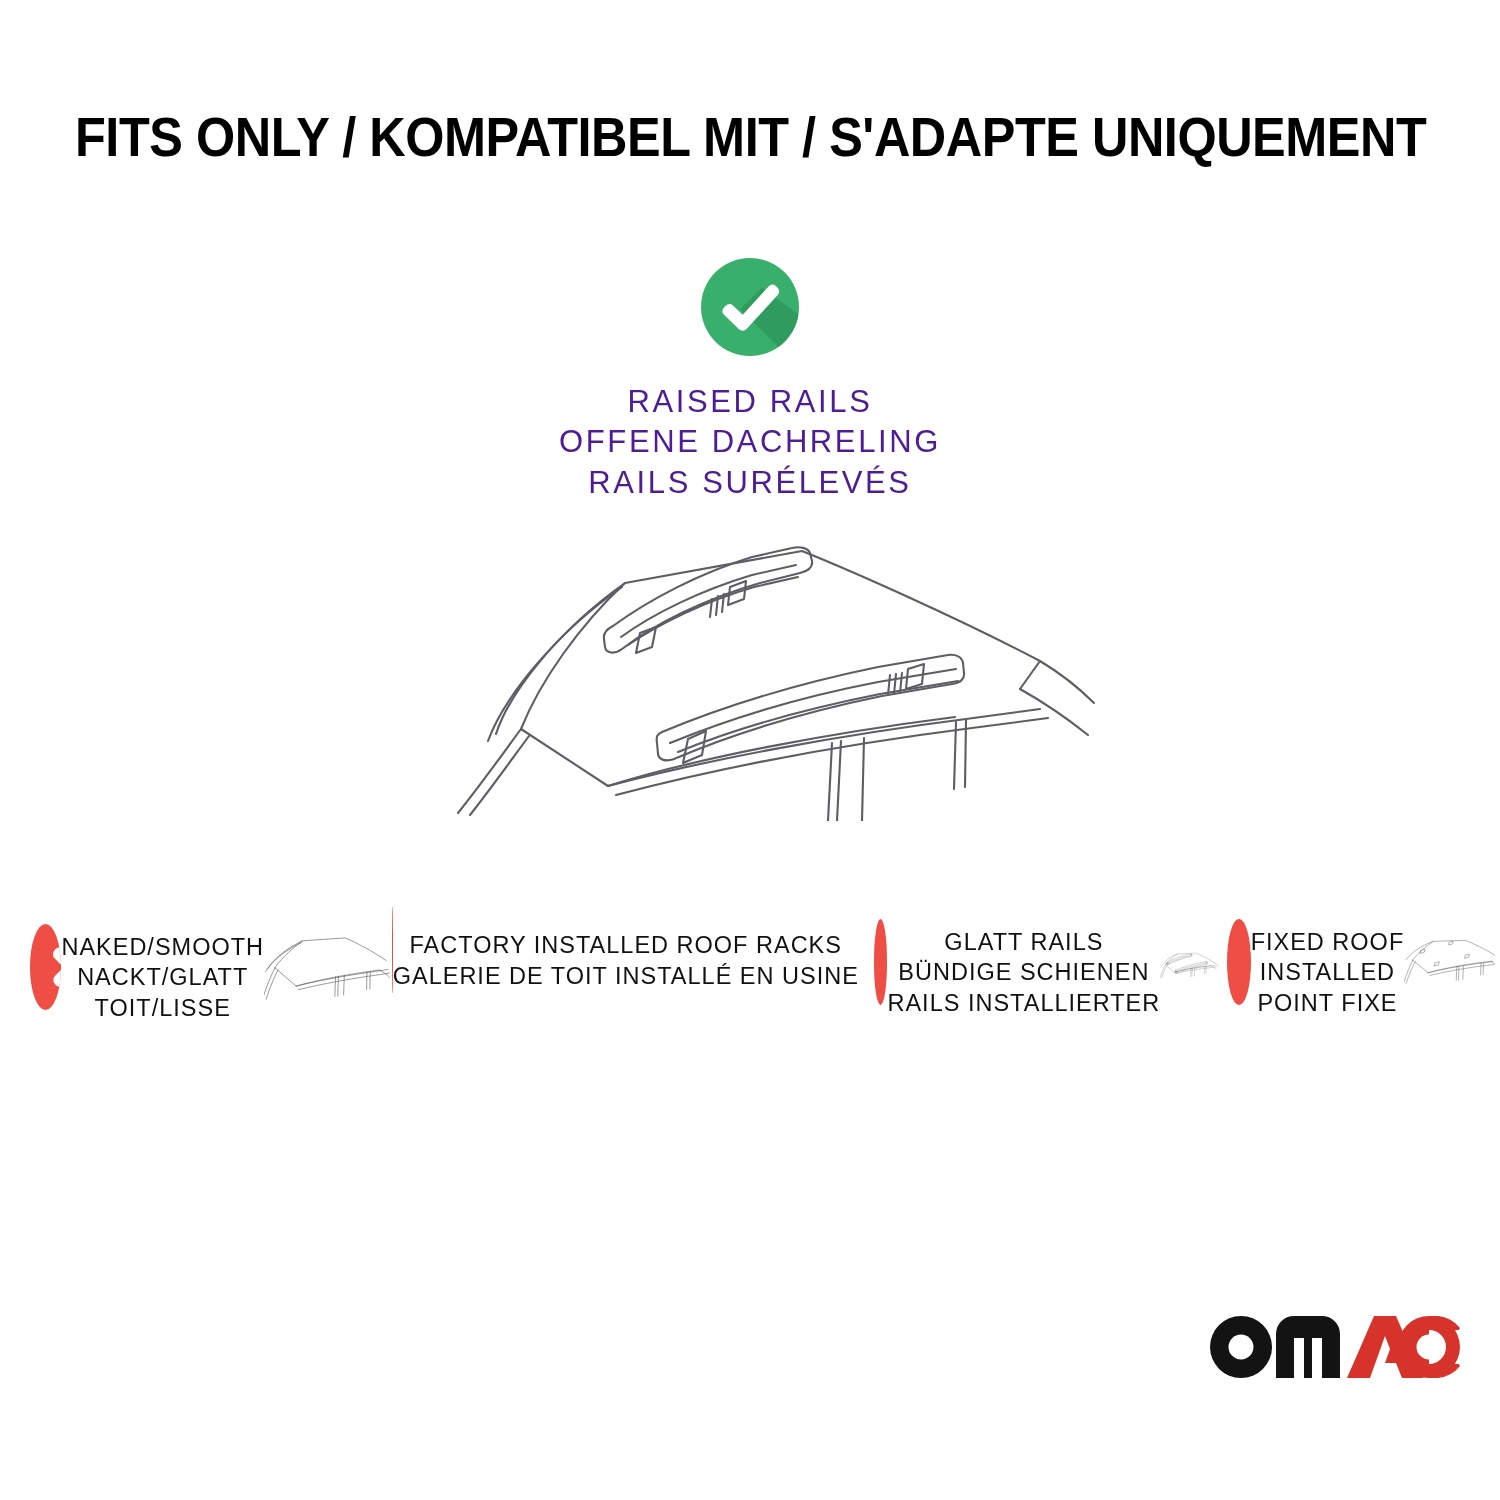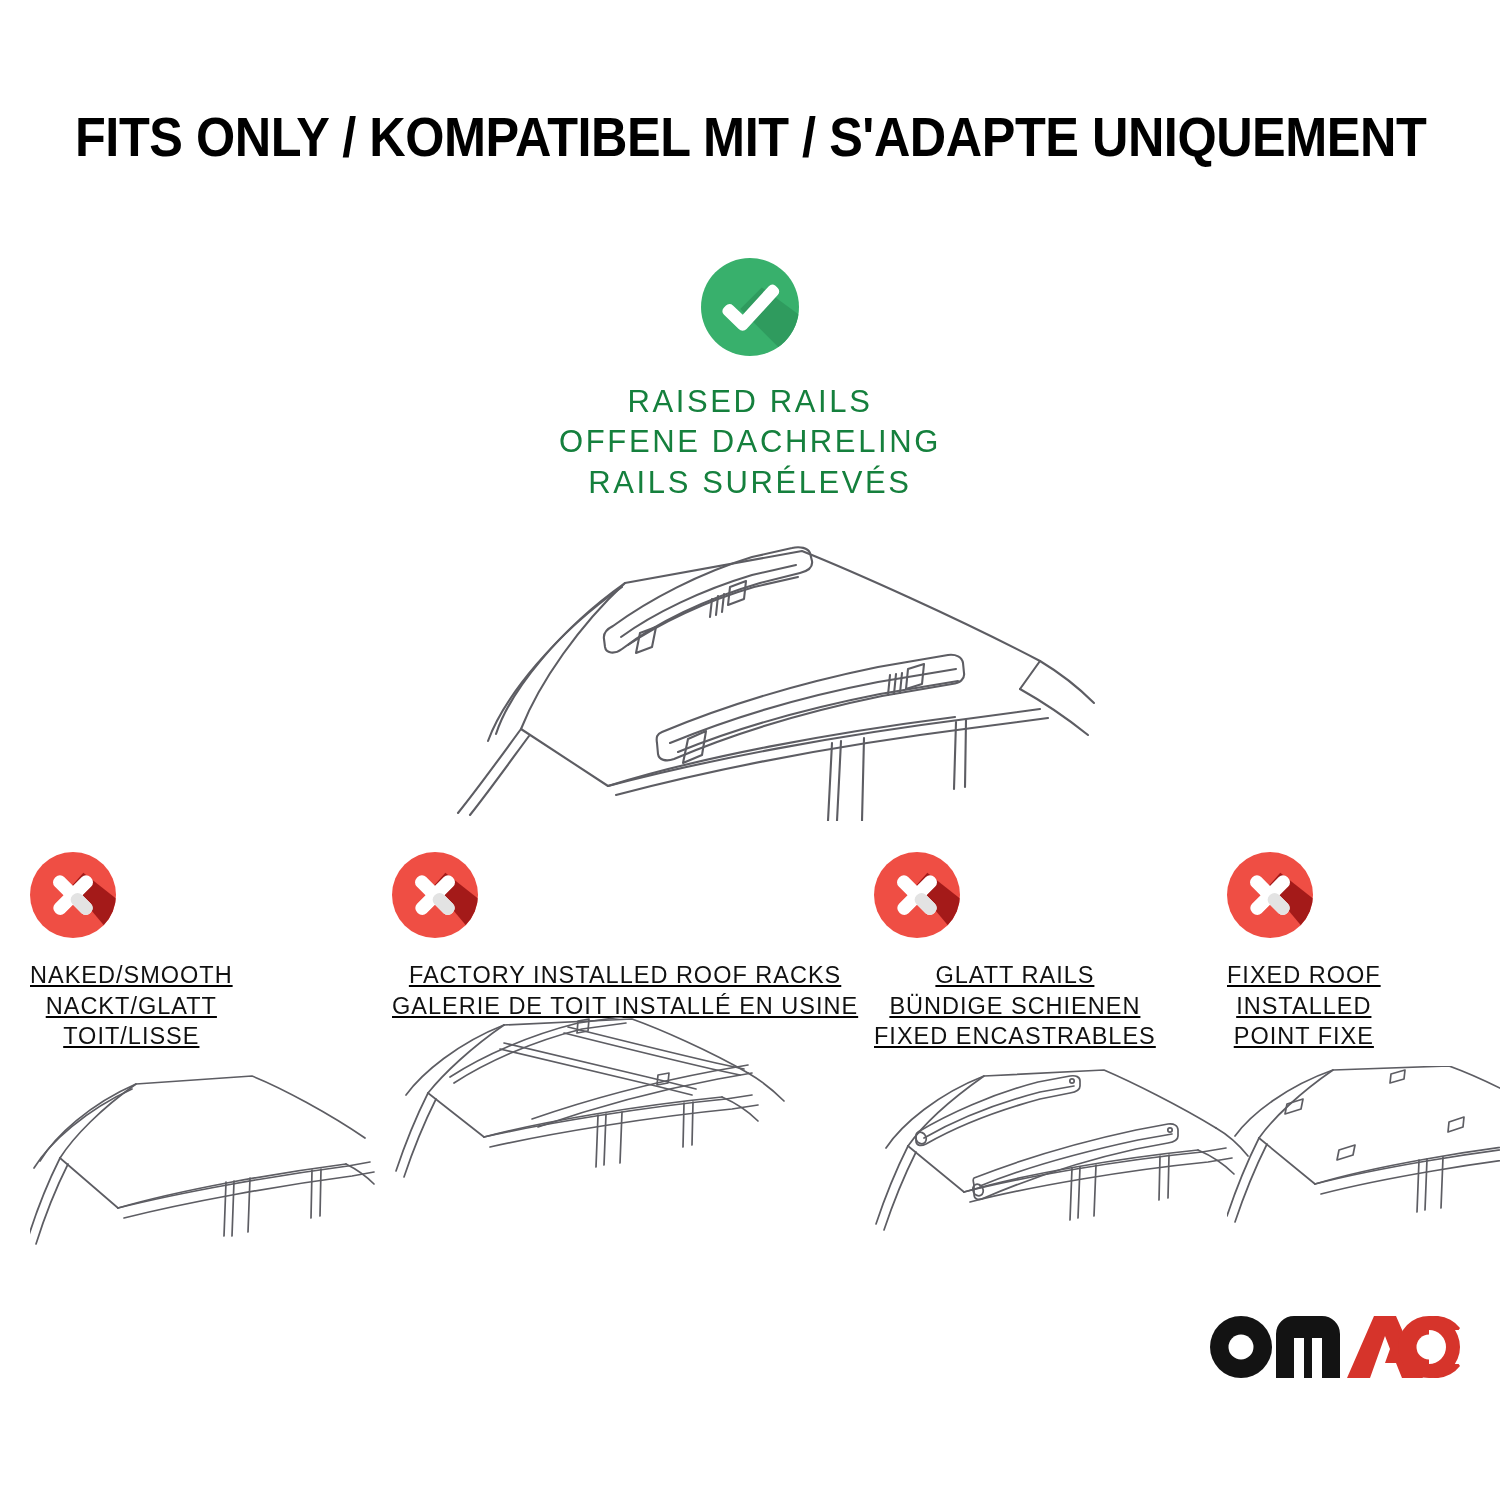--- a/index.html
+++ b/index.html
@@ -53,42 +53,41 @@
   }
   .glyph-layer { position: absolute; inset: 0; }
 
   .main-caption {
     margin-top: 26px;
     text-align: center;
     font-size: 31px;
     font-weight: 400;
     letter-spacing: 2.6px;
     line-height: 1.30;
-    color: #15803d;
+    color: #4c1d95;
   }
   .main-caption div { white-space: nowrap; }
 
   .main-art {
     margin-top: 18px;
     width: 700px; height: 300px;
   }
 
   
   .row {
     position: absolute;
     left: 0; right: 0; top: 852px;
     display: flex;
     align-items: flex-start;
   }
   .col {
     display: flex;
-    flex-direction: column;
-    align-items: flex-start;
+    flex-direction: row;
+    align-items: center;
     flex: 0 0 auto;
-    text-decoration: underline;
   }
   .col-0 { width: 360px; margin-left: 30px; }
   .col-1 { width: 470px; margin-left: 2px; }
   .col-2 { width: 345px; margin-left: 12px; }
   .col-3 { width: 268px; margin-left: 8px; }
 
   .col-caption {
     margin-top: 22px;
     text-align: center;
     font-size: 23.5px;
@@ -295,21 +294,21 @@
             <rect x="21" y="42.5" width="58" height="15.5" rx="7" transform="rotate(-45 50 50)"></rect>
           </g>
           <g fill="#e3e3e3">
             <rect x="50" y="42.5" width="29" height="15.5" rx="7" transform="rotate(45 50 50)"></rect>
           </g>
         </svg>
       </div>
       <div class="col-caption">
         <div>GLATT RAILS</div>
         <div>BÜNDIGE SCHIENEN</div>
-        <div>FIXED ENCASTRABLES</div>
+        <div>RAILS INSTALLIERTER</div>
       </div>
       <svg class="col-art" width="375" height="205" viewBox="0 0 375 205">
         <g fill="none" stroke="#5d5d63" stroke-width="1.7" stroke-linecap="round" stroke-linejoin="round">
           <path d="M12 82 C28 58 64 28 110 10 L230 4 C258 16 306 40 342 62"></path>
           <path d="M110 10 C76 34 48 60 34 80"></path>
           <path d="M34 80 L90 126"></path>
           <path d="M90 126 C150 108 246 92 324 84"></path>
           <path d="M34 80 C24 100 12 128 2 158"></path>
           <path d="M42 86 C32 106 20 134 10 164"></path>
           <path d="M90 126 C152 110 248 94 328 86 L352 82"></path>

